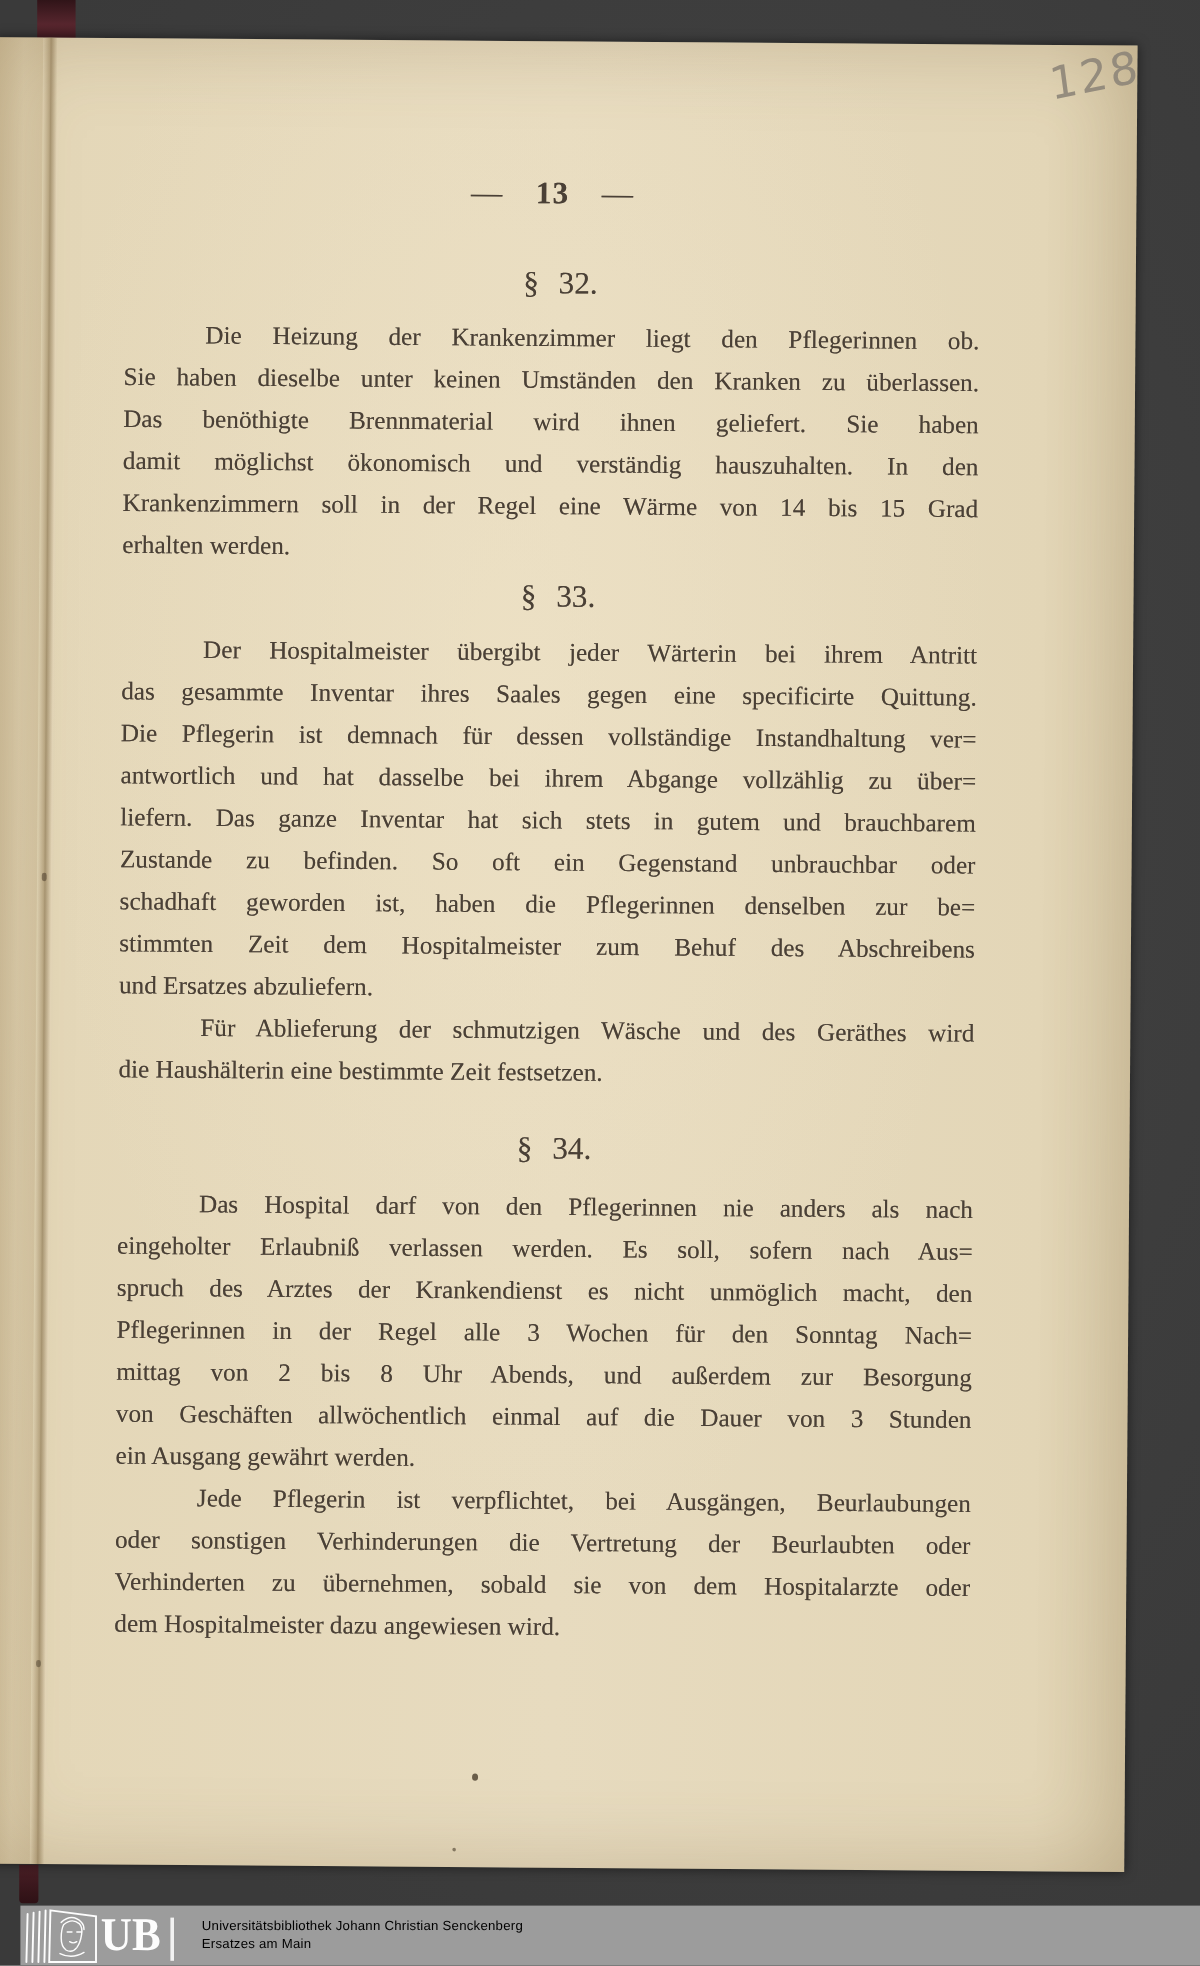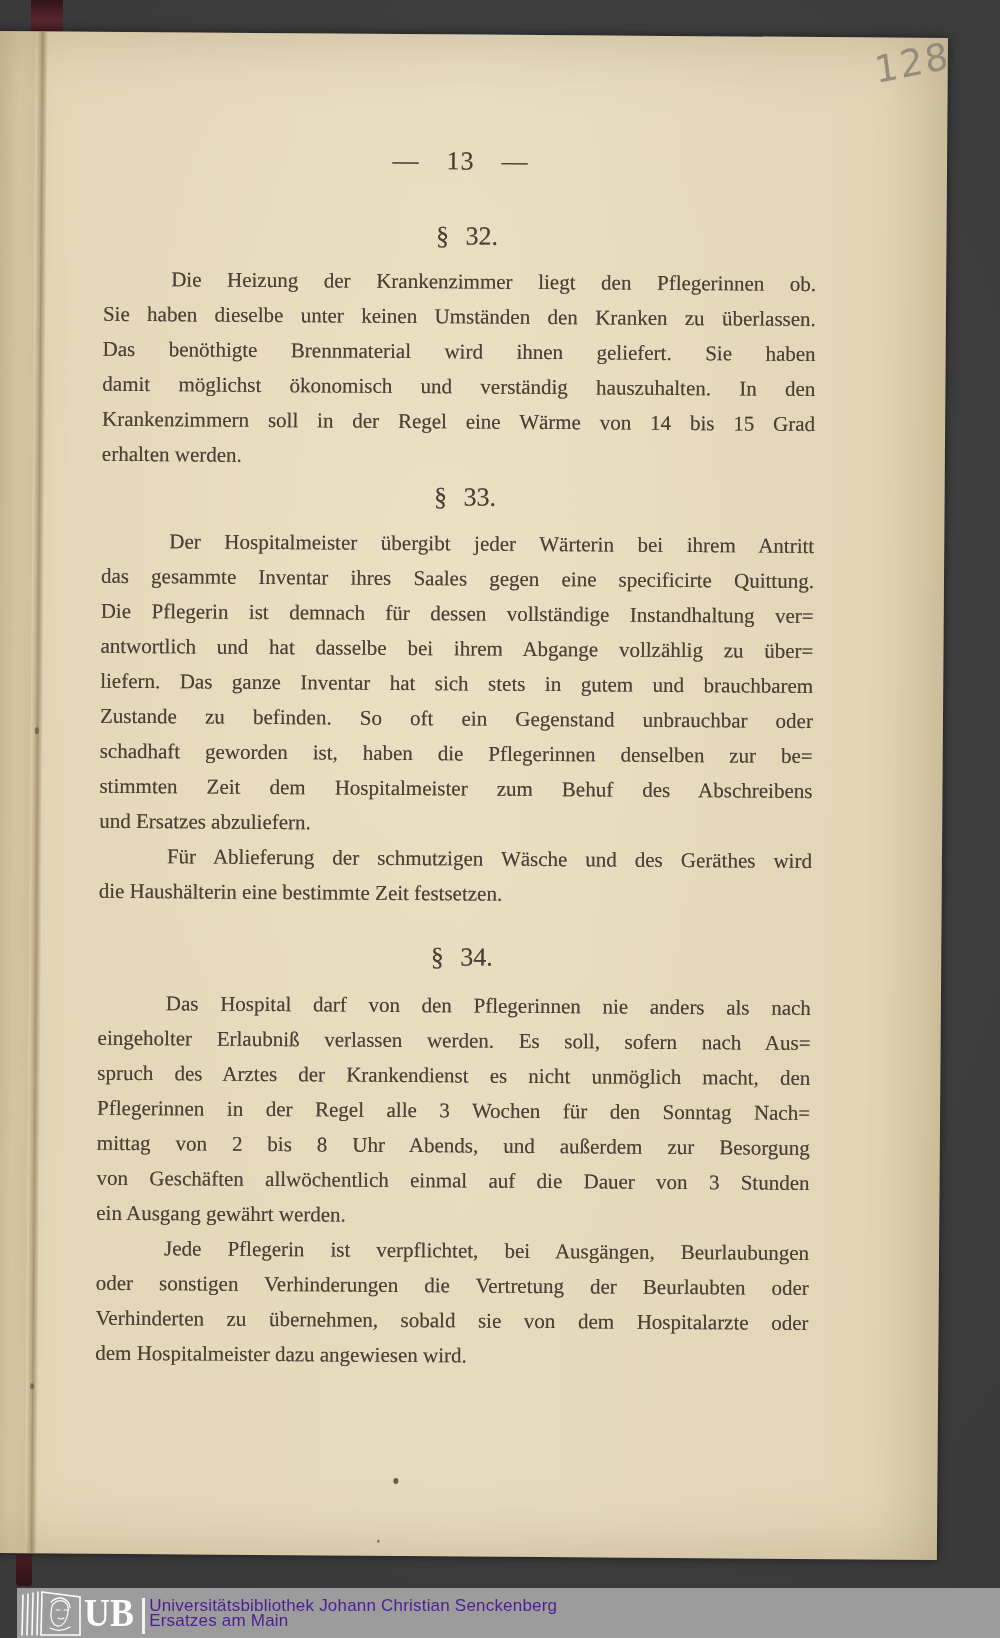--- a/index.html
+++ b/index.html
@@ -51,21 +51,21 @@
     transform:rotate(-12deg) skewX(-4deg);transform-origin:left top;
     letter-spacing:2px;
   }
   
   .column{
     position:absolute;left:109px;top:109px;width:713px;
     color:#4a4036;font-size:21px;line-height:35px;
     text-shadow:0 0 0.5px rgba(74,64,54,0.6);
   }
   .pageno{height:35px;text-align:center;font-size:26px;letter-spacing:1px;}
-  .pageno .num{margin:0 27px;}
+  .pageno .num{margin:0 27px;font-weight:bold;}
   .heading{height:35px;text-align:center;font-size:26px;word-spacing:10px;padding-left:14px;}
   .section .par{margin:0;}
   .line{height:35px;overflow:hidden;text-align:justify;text-align-last:justify;}
   .line.indent{padding-left:68px;}
   .line.last{text-align:left;text-align-last:left;}
   .sec-0 .heading{margin-top:40px;}
   .sec-0 .par-0{margin-top:11px;}
   .sec-1 .heading{margin-top:5px;}
   .sec-1 .par-0{margin-top:12px;}
   .sec-2 .heading{margin-top:28px;}
@@ -77,21 +77,21 @@
     font-family:"Liberation Sans","DejaVu Sans",sans-serif;
   }
   .logo-svg{margin-left:3px;flex:0 0 auto;}
   .ub{
     flex:0 0 auto;margin-left:2px;
     font-family:"Liberation Serif","DejaVu Serif",serif;
     font-weight:bold;font-size:39px;line-height:46px;color:#fdfdfd;
     transform:scaleX(0.92);transform-origin:left center;
   }
   .vbar{flex:0 0 auto;width:3px;height:36px;background:#f2f2f2;margin-left:4px;margin-top:6px;}
-  .ftext{margin-left:4px;color:#4c1d95;font-size:17px;line-height:15.5px;letter-spacing:0.2px;}
+  .ftext{margin-left:23px;color:#000000;font-size:11px;line-height:15.5px;letter-spacing:0.2px;}
 </style>
 </head>
 <body>
 
 <div class="stage">
 
   <div class="ribbon-top"></div>
   <div class="ribbon-bottom"></div>
 
   <div class="paper">

